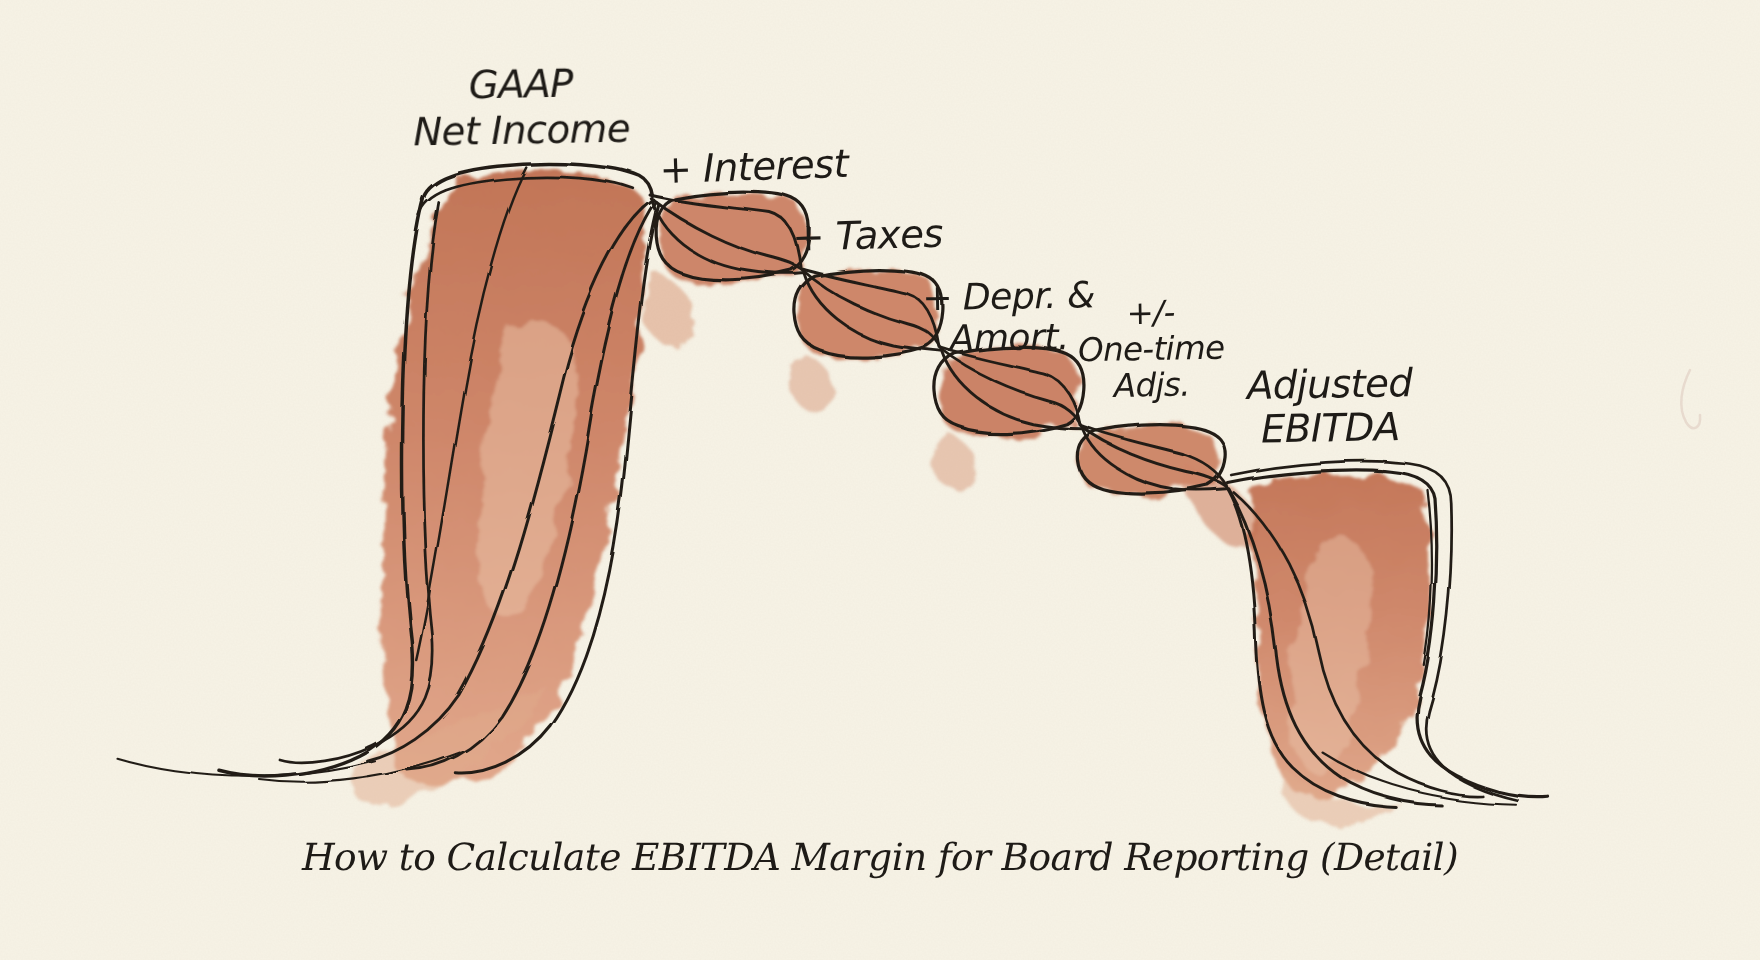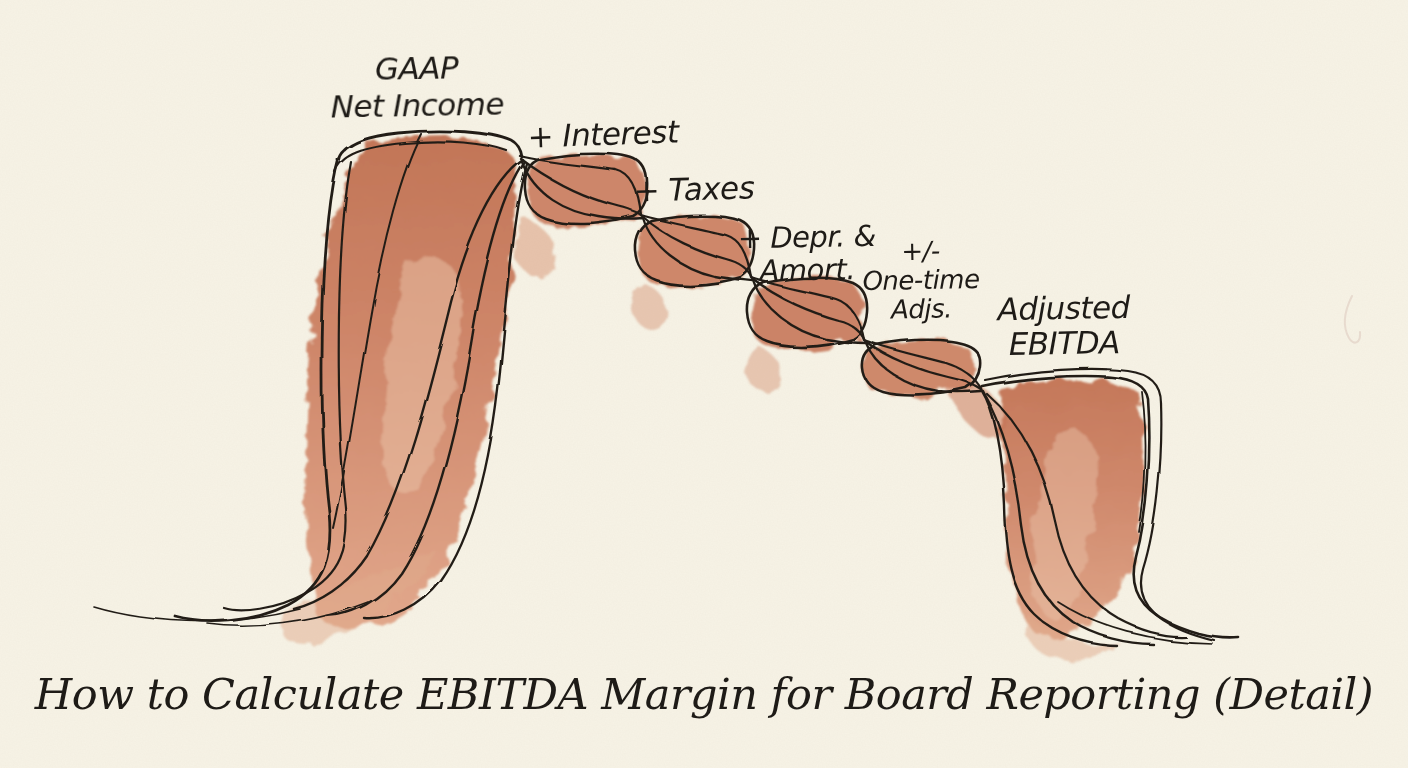--- a/index.html
+++ b/index.html
@@ -33,21 +33,21 @@
   .lbl-depr{left:807px;top:221px;font-size:29px;line-height:33px;transform:translateX(-50%) rotate(-1deg);}
   .lbl-onetime{left:921px;top:237px;font-size:26px;line-height:29px;transform:translateX(-50%) rotate(-1deg);}
   .lbl-ebitda{left:1064px;top:291px;font-size:31px;line-height:35px;transform:translateX(-50%) rotate(-1deg);}
   .caption{
     position:absolute;
     left:50%;top:669px;
     transform:translateX(-50%);
     color:var(--text);
     font-family:"DejaVu Serif",serif;
     font-style:italic;
-    font-size:43px;
+    font-size:30px;
     white-space:nowrap;
     letter-spacing:-0.5px;
   }
 </style>
 </head>
 <body>
 
 <div class="stage">
 
   <svg class="art" viewBox="0 0 1408 768" width="1408" height="768" aria-hidden="true">

